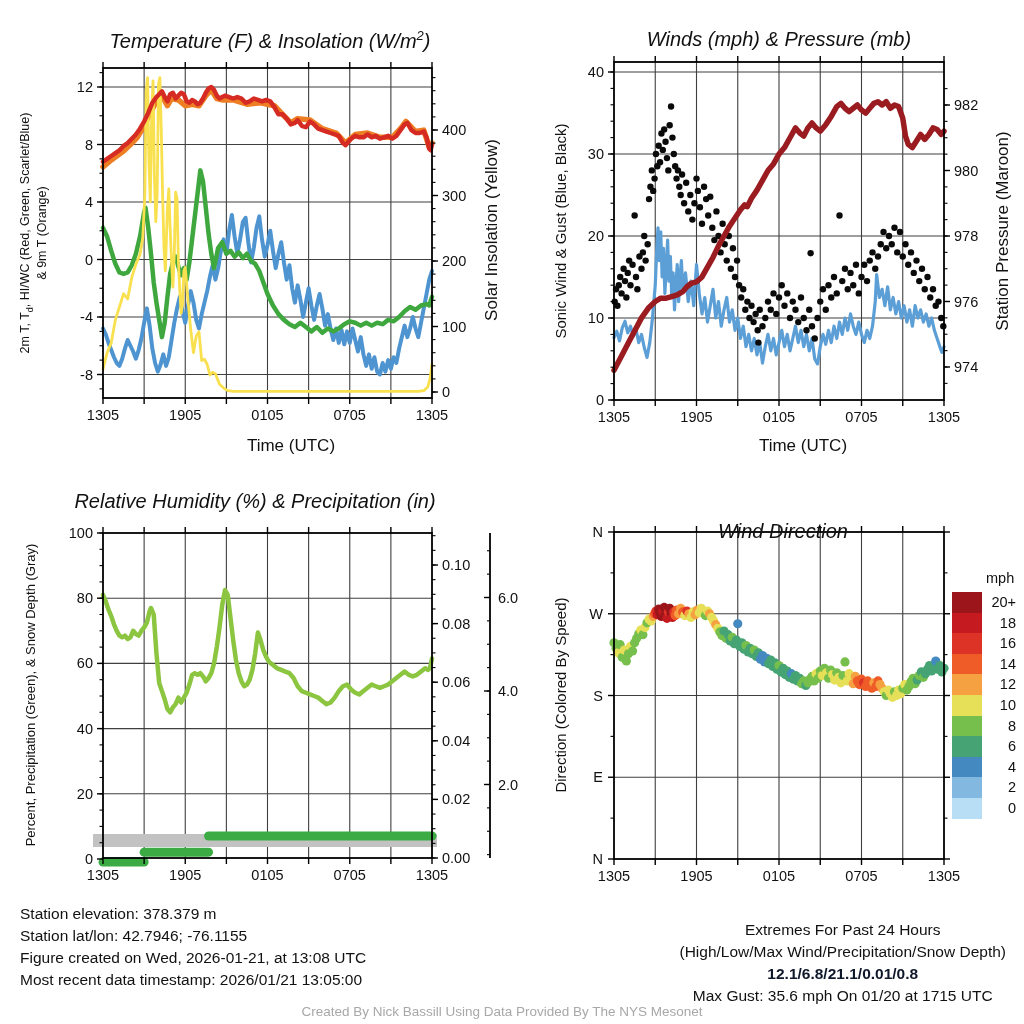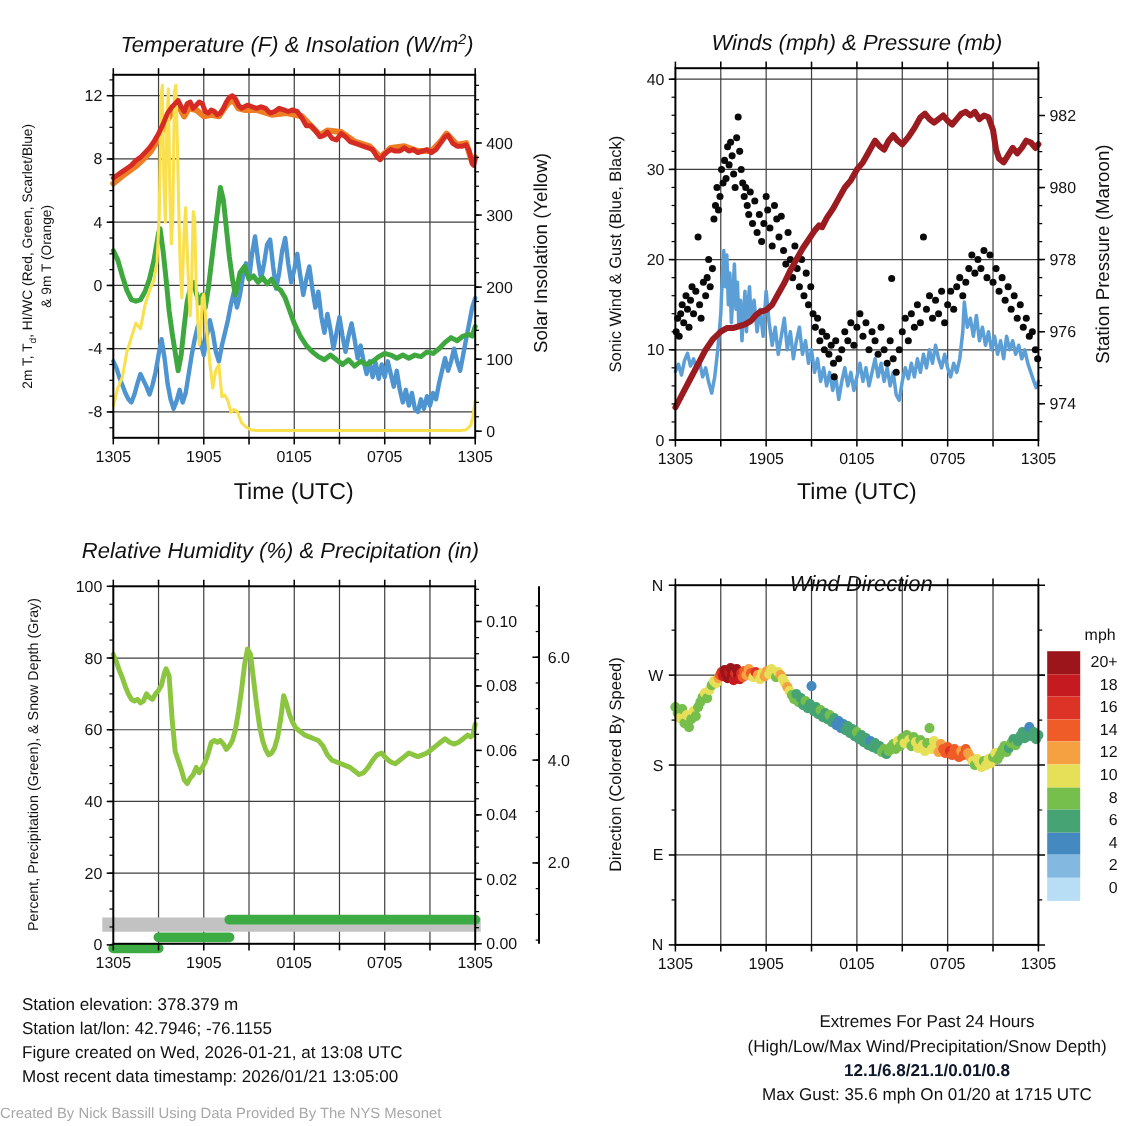--- a/index.html
+++ b/index.html
@@ -3,24 +3,24 @@
 <meta charset="utf-8">
 <style>
   html,body{margin:0;padding:0;background:#ffffff;}
   body{width:1024px;height:1024px;position:relative;font-family:"Liberation Sans",sans-serif;color:#111;overflow:hidden;}
   .abs{position:absolute;}
   .title{font-size:20px;white-space:nowrap;transform:translateX(-50%);font-style:italic;}
   .title sup{font-size:13px;}
   .vlabel{position:absolute;white-space:nowrap;text-align:center;transform:translate(-50%,-50%) rotate(-90deg);}
   .vlabel .ln{display:block;line-height:1.15;}
   sub{font-size:9px;}
-  .xlab{font-size:21px;transform:translateX(-50%);white-space:nowrap;}
+  .xlab{font-size:17px;transform:translateX(-50%);white-space:nowrap;margin-left:24px;}
   .foot{font-size:15.5px;line-height:22px;white-space:nowrap;}
   .footR{text-align:right;}
-  .credit{font-size:13.5px;color:#a8a8a8;width:948px;}
+  .credit{font-size:13.5px;color:#a8a8a8;width:948px;text-align:center;margin-left:28px;}
   .legbox{position:absolute;width:30px;}
   .leglab{position:absolute;width:30px;text-align:right;font-size:14.5px;line-height:20.6px;}
   .legtitle{position:absolute;width:32px;text-align:left;font-size:14.5px;}
   #plot{position:absolute;left:0;top:0;}
 </style>
 </head>
 <body>
 
 <svg id="plot" width="1024" height="1024" viewBox="0 0 1024 1024">
     <g>

